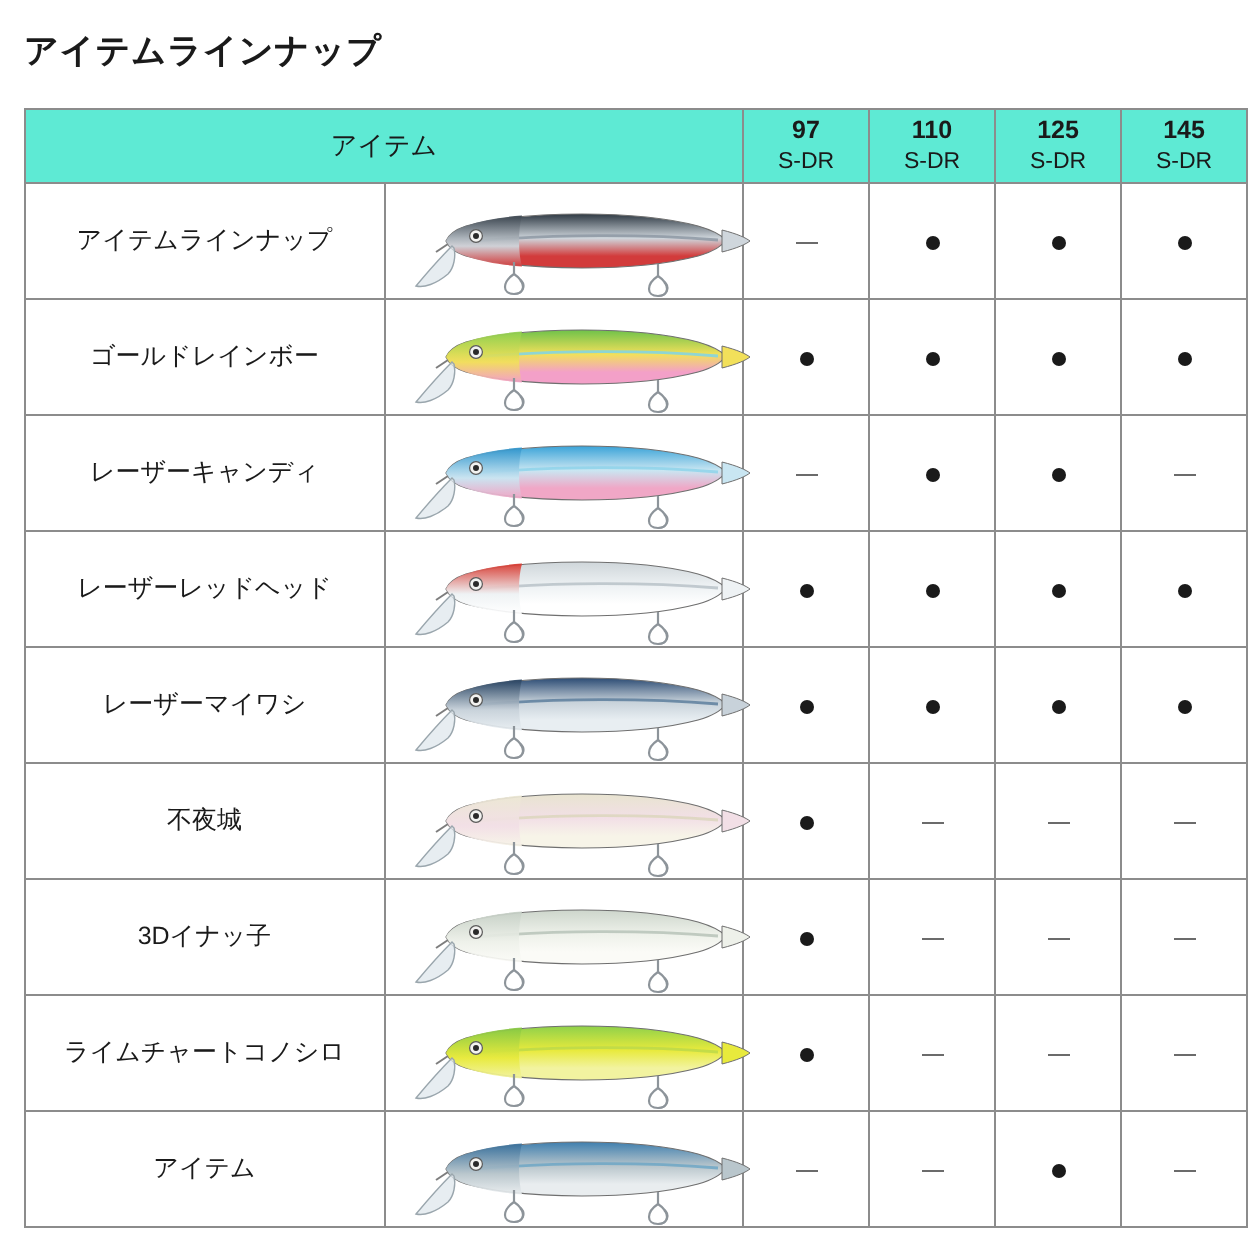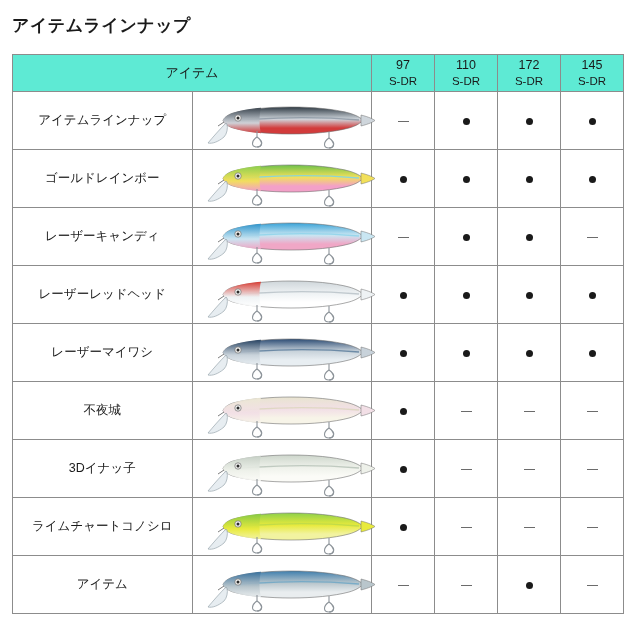--- a/index.html
+++ b/index.html
@@ -96,21 +96,21 @@
   }
   thead th {
     background: #5eead4;
     height: 36px;
     font-size: 12.5px;
     font-weight: normal;
     color: #1a1a1a;
   }
   th.col-item { width: 358px; font-size: 13px; }
   th.col-size { width: 62px; line-height: 1.25; }
-  .size-num { display: block; font-weight: normal; font-size: 12.5px; text-align: center; }
+  .size-num { display: block; font-weight: bold; font-size: 12.5px; text-align: center; }
   .size-sub { display: block; font-size: 11.5px; }
 
   tbody tr { height: 58px; }
   td.name-cell {
     width: 170px;
     font-size: 12.5px;
     text-align: center;
     padding: 0 4px;
     color: #1a1a1a;
     border-right: none;
@@ -163,21 +163,21 @@
         <th class="col-item" colspan="2">アイテム</th>
         <th class="col-size">
           <span class="size-num">97</span>
           <span class="size-sub">S-DR</span>
         </th>
         <th class="col-size">
           <span class="size-num">110</span>
           <span class="size-sub">S-DR</span>
         </th>
         <th class="col-size">
-          <span class="size-num">172</span>
+          <span class="size-num">125</span>
           <span class="size-sub">S-DR</span>
         </th>
         <th class="col-size">
           <span class="size-num">145</span>
           <span class="size-sub">S-DR</span>
         </th>
       </tr>
     </thead>
     <tbody id="lineup-body">
         <tr>

